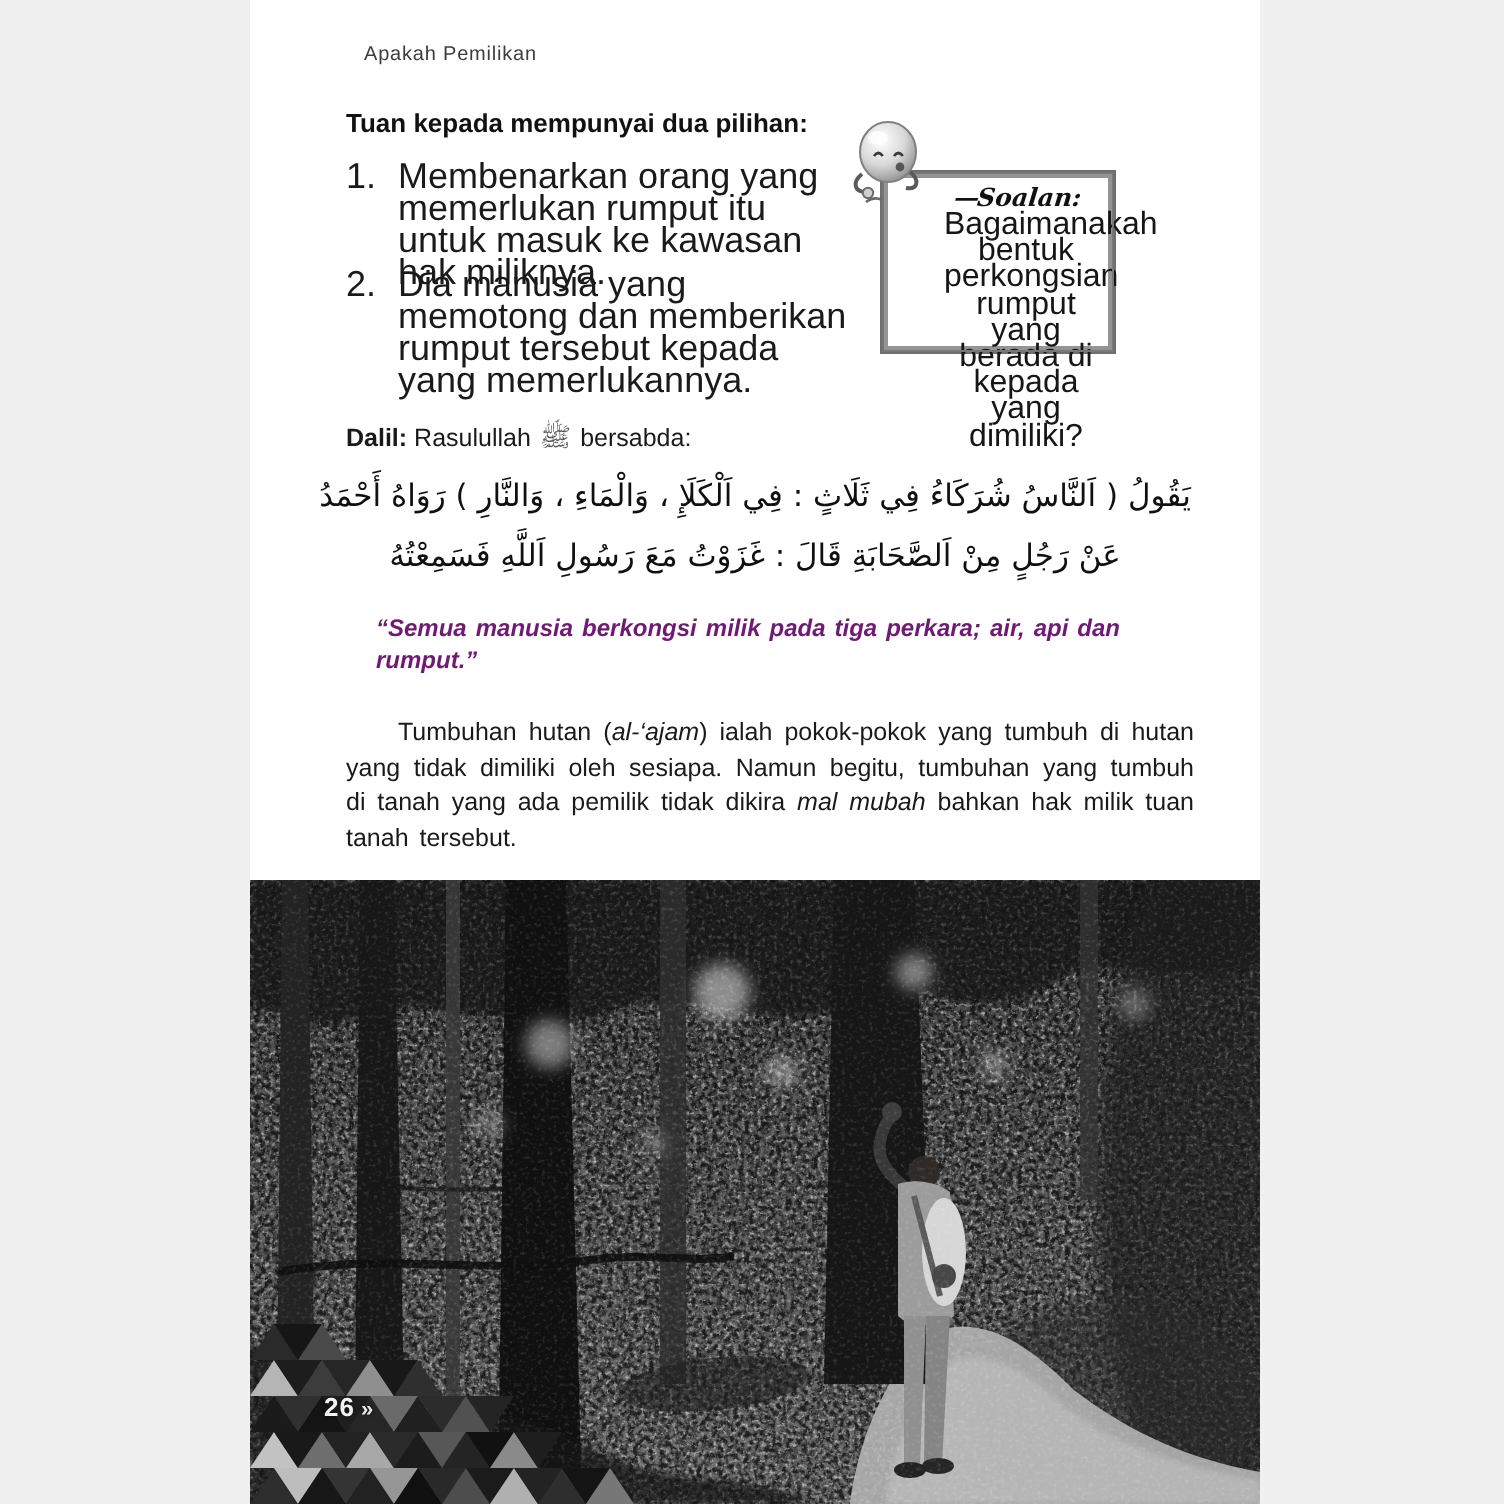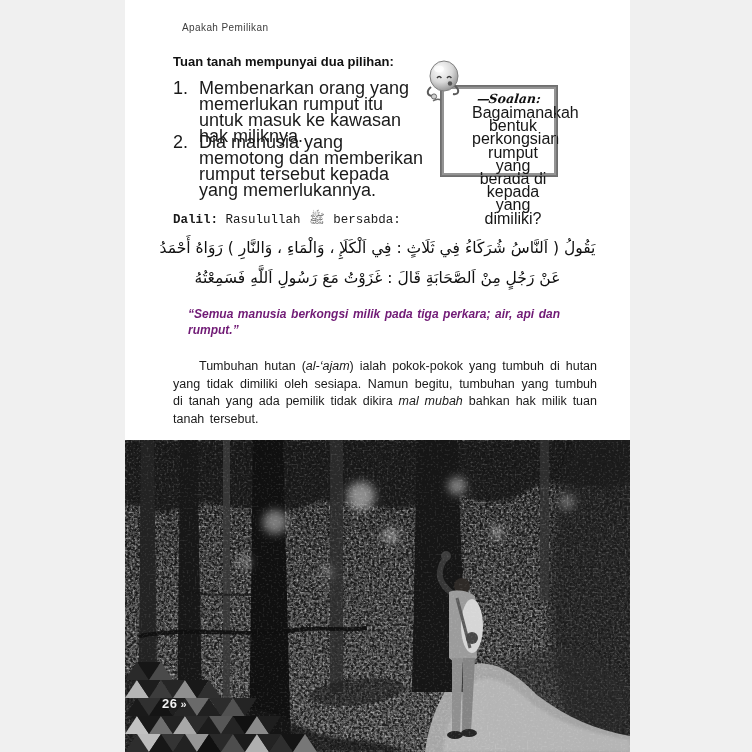--- a/index.html
+++ b/index.html
@@ -52,21 +52,21 @@
     padding-left:20px;line-height:15px;
     transform:skewX(-6deg);
   }
   .callout-title .flourish{letter-spacing:-1px;}
   .callout-line{
     font-size:16px;line-height:13.2px;color:#161616;padding-left:28px;
   }
   .mascot{left:296px;top:58px;}
   
   .dalil{
-    left:48px;top:211px;font-size:12.5px;font-family:Liberation Mono, monospace;
+    left:48px;top:211px;font-size:12.5px;
   }
   .dalil .lbl{font-weight:bold;}
   .saw{font-size:13px;color:#555;padding:0 1px;}
   .hadith{
     left:20px;top:233px;width:465px;
     direction:rtl;text-align:center;
     font-family:"DejaVu Sans",sans-serif;
     font-size:15.5px;line-height:30px;color:#101010;
   }
   .translation{
@@ -92,21 +92,21 @@
   }
   .page-number .chev{font-size:11px;font-weight:bold;margin-left:3px;color:#e8e8e8;}
 </style>
 </head>
 <body>
 
 <div class="abs page">
 
   <div class="abs running-header">Apakah Pemilikan</div>
 
-  <div class="abs section-heading">Tuan tanah mempunyai dua pilihan:</div>
+  <div class="abs section-heading">Tuan kepada mempunyai dua pilihan:</div>
 
   <div class="abs list-item li-1">
     <span class="num">1.</span><span class="txt">Membenarkan orang yang memerlukan rumput itu untuk masuk ke kawasan hak miliknya.</span>
   </div>
   <div class="abs list-item li-2">
     <span class="num">2.</span><span class="txt">Dia manusia yang memotong dan memberikan rumput tersebut kepada yang memerlukannya.</span>
   </div>
 
   <div class="abs callout">
     <div class="callout-inner">

